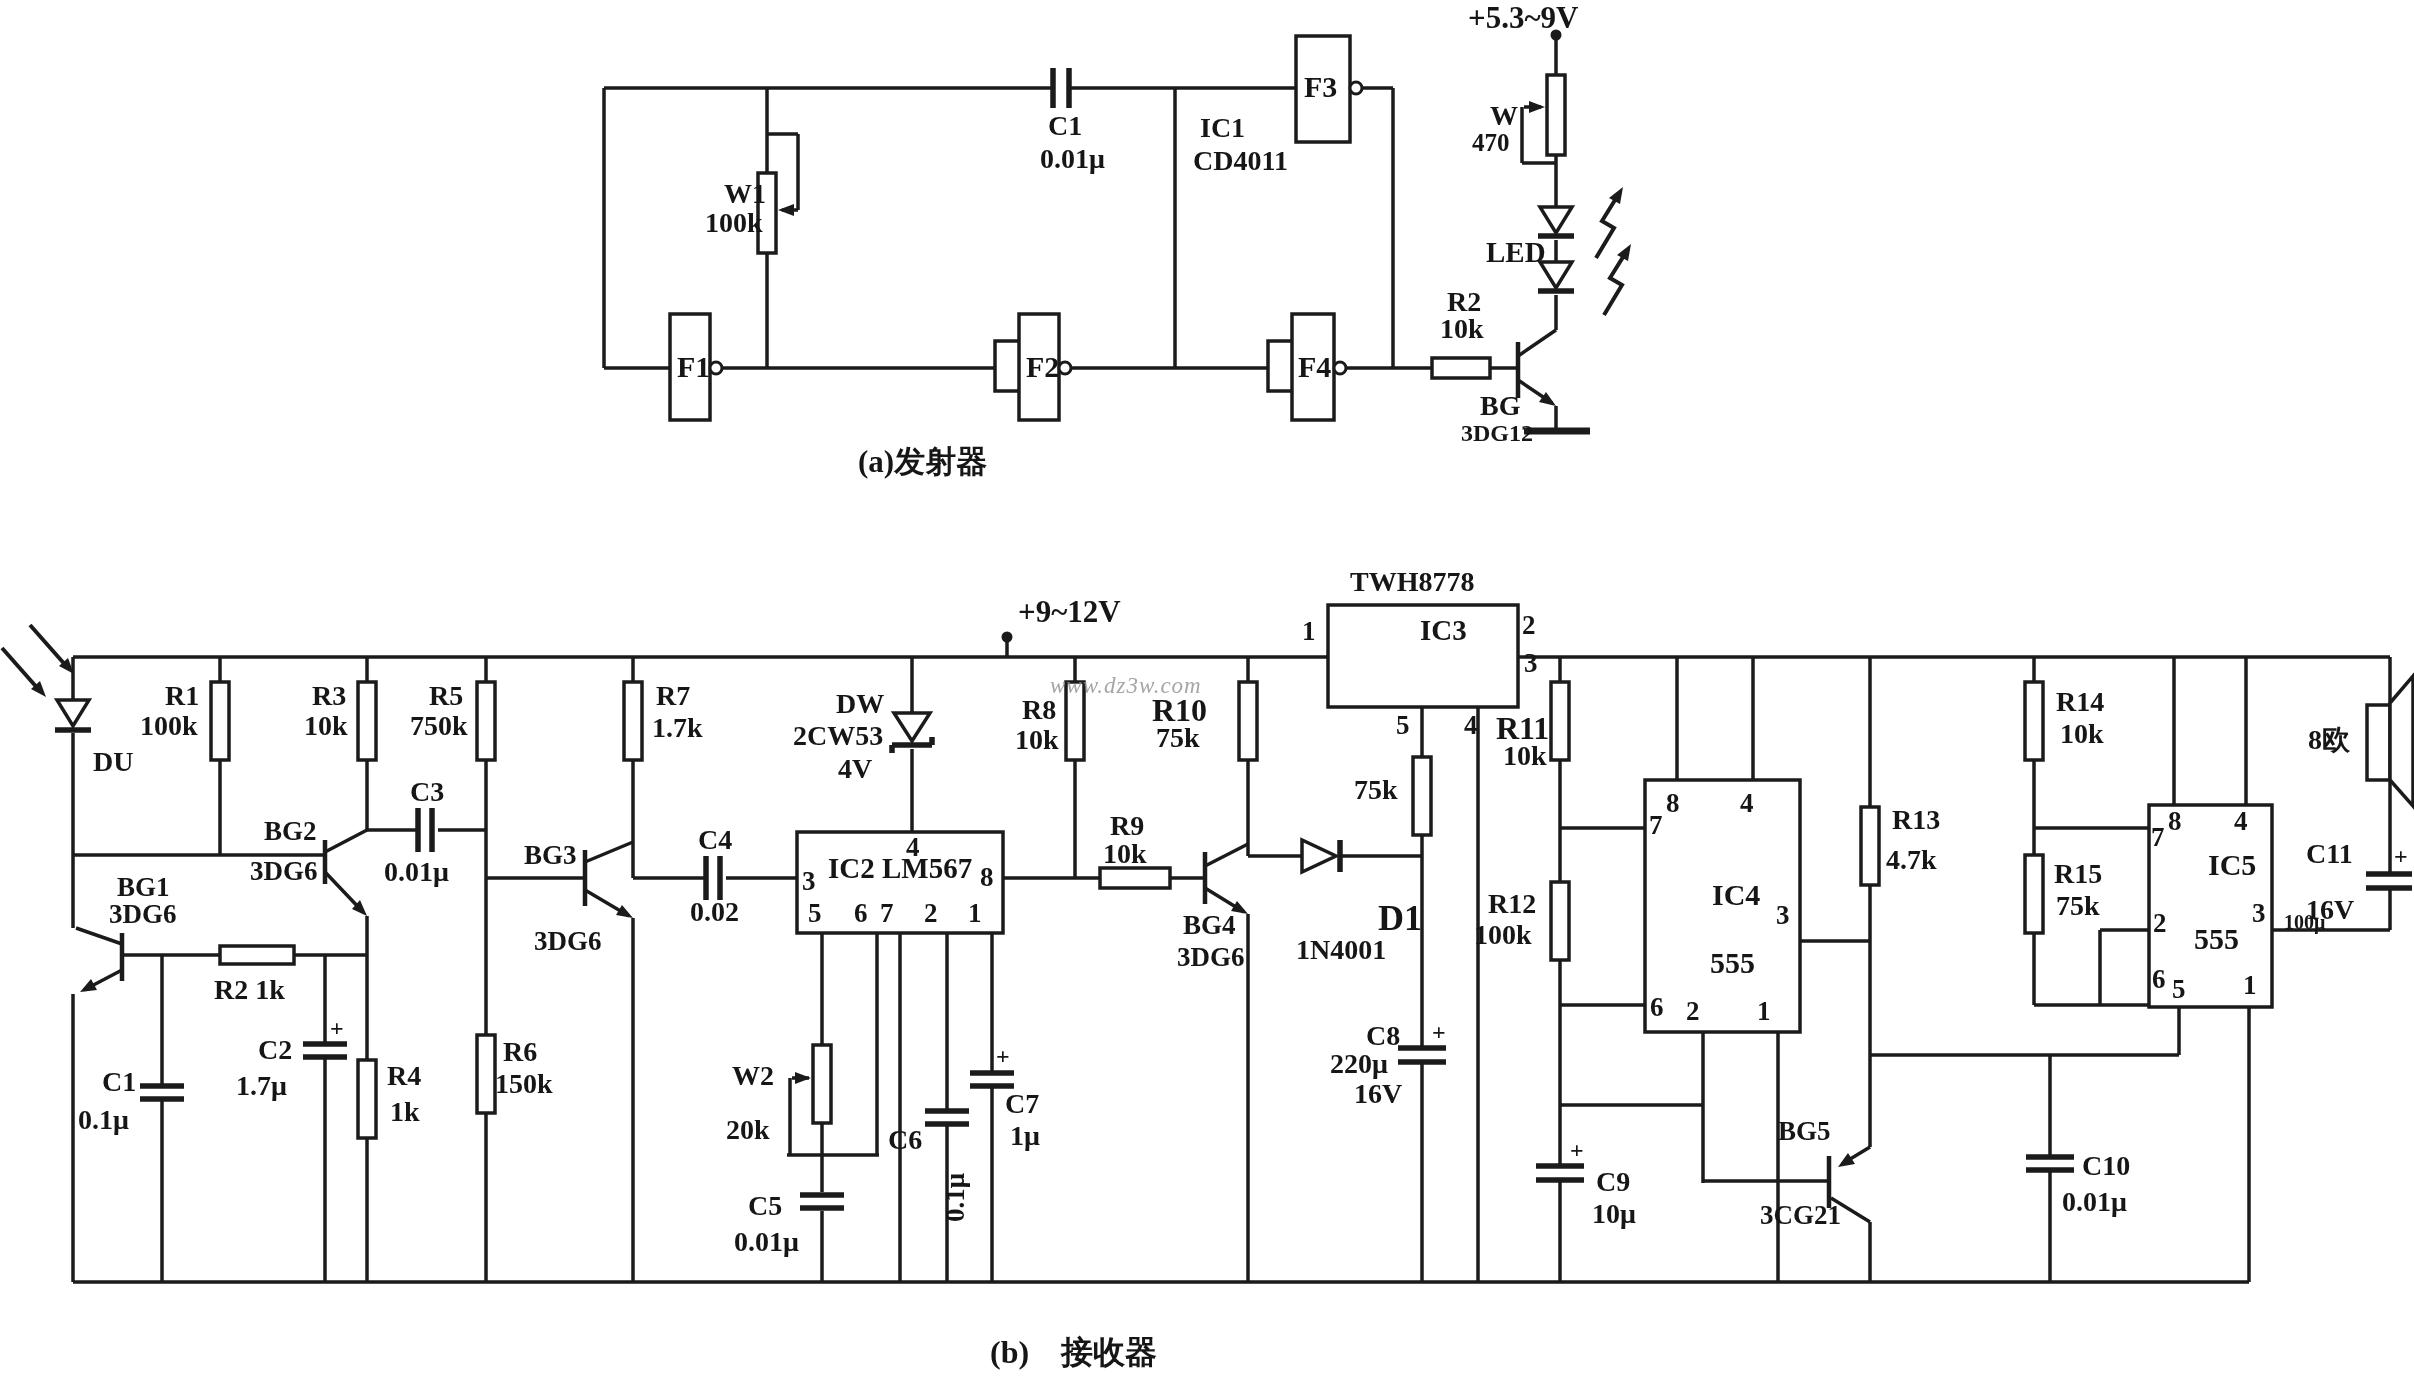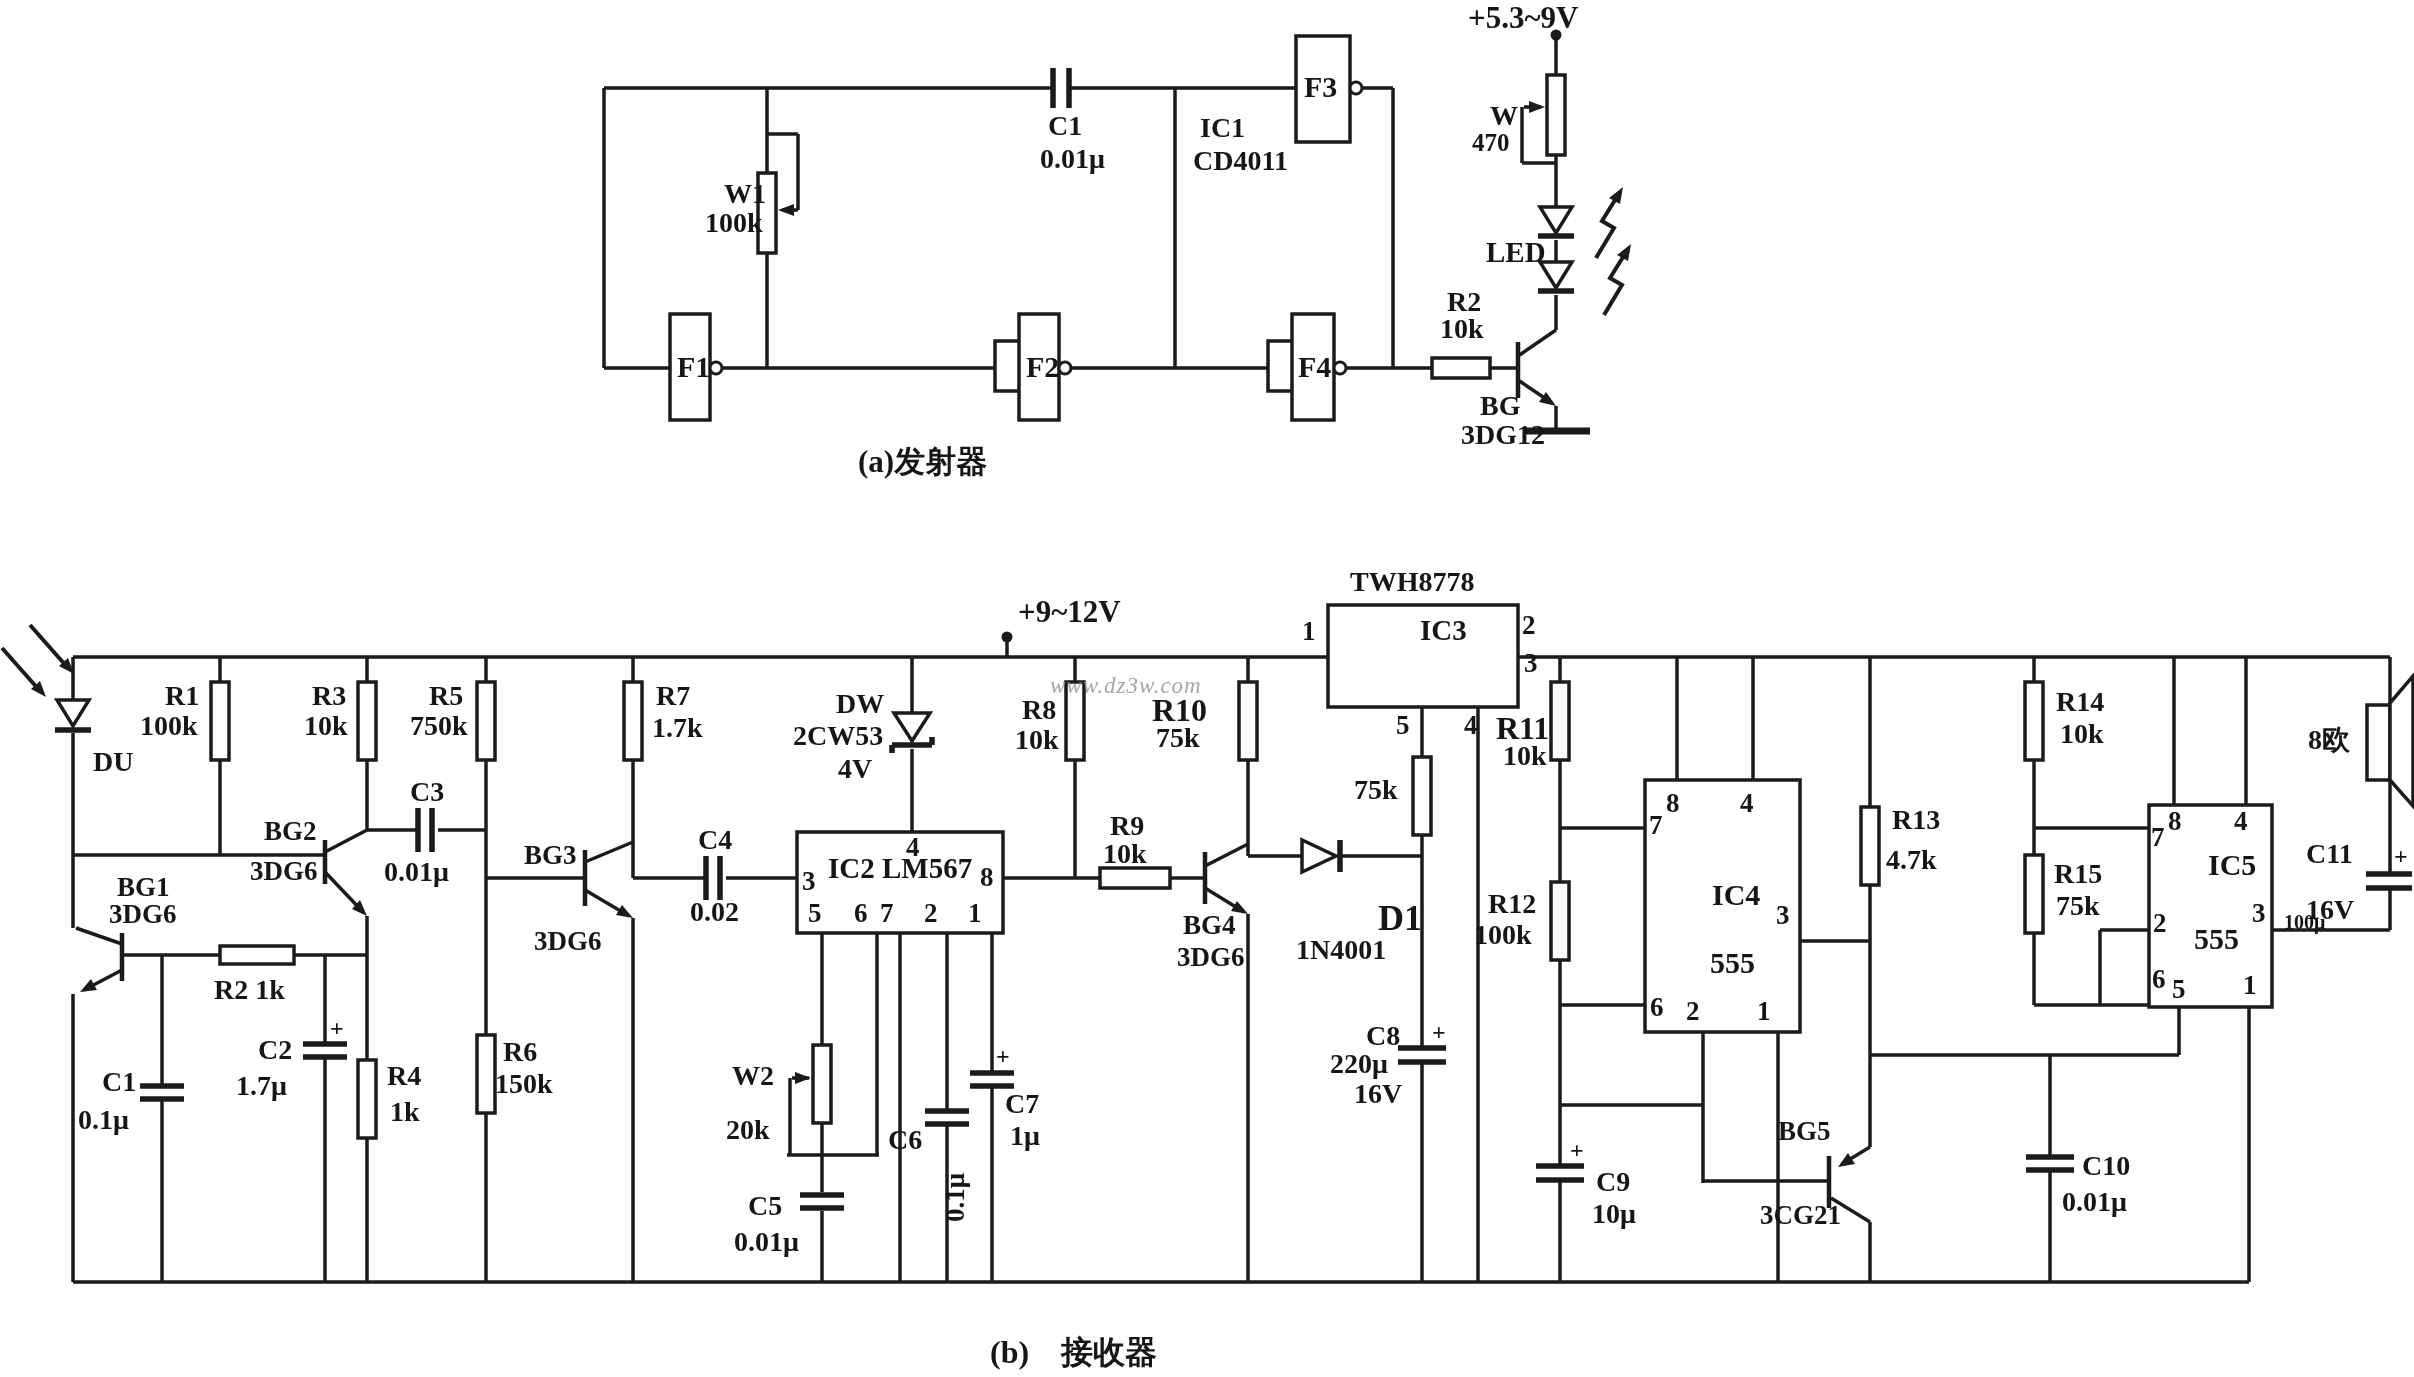--- a/index.html
+++ b/index.html
@@ -157,21 +157,21 @@
   <path stroke="#1b1b1b" stroke-width="7" d="M1524,431 H1590"></path>
 </svg>
 
 <span class="lbl" style="left:1468px;top:2px;font-size:31px">+5.3~9V</span>
 <span class="lbl" style="left:1490px;top:102px;font-size:28px">W</span>
 <span class="lbl" style="left:1472px;top:130px;font-size:25px">470</span>
 <span class="lbl" style="left:1486px;top:238px;font-size:29px">LED</span>
 <span class="lbl" style="left:1447px;top:288px;font-size:28px">R2</span>
 <span class="lbl" style="left:1440px;top:315px;font-size:28px">10k</span>
 <span class="lbl" style="left:1480px;top:392px;font-size:28px">BG</span>
-<span class="lbl" style="left:1461px;top:421px;font-size:28px">3DG12</span>
+<span class="lbl" style="left:1461px;top:421px;font-size:24px">3DG12</span>
 <span class="lbl" style="left:1048px;top:112px;font-size:28px">C1</span>
 <span class="lbl" style="left:1040px;top:145px;font-size:28px">0.01μ</span>
 <span class="lbl" style="left:1200px;top:114px;font-size:28px">IC1</span>
 <span class="lbl" style="left:1193px;top:147px;font-size:28px">CD4011</span>
 <span class="lbl" style="left:724px;top:180px;font-size:28px">W1</span>
 <span class="lbl" style="left:705px;top:209px;font-size:28px">100k</span>
 <span class="lbl" style="left:677px;top:352px;font-size:30px">F1</span>
 <span class="lbl" style="left:1026px;top:352px;font-size:30px">F2</span>
 <span class="lbl" style="left:1304px;top:72px;font-size:30px">F3</span>
 <span class="lbl" style="left:1298px;top:352px;font-size:30px">F4</span>

